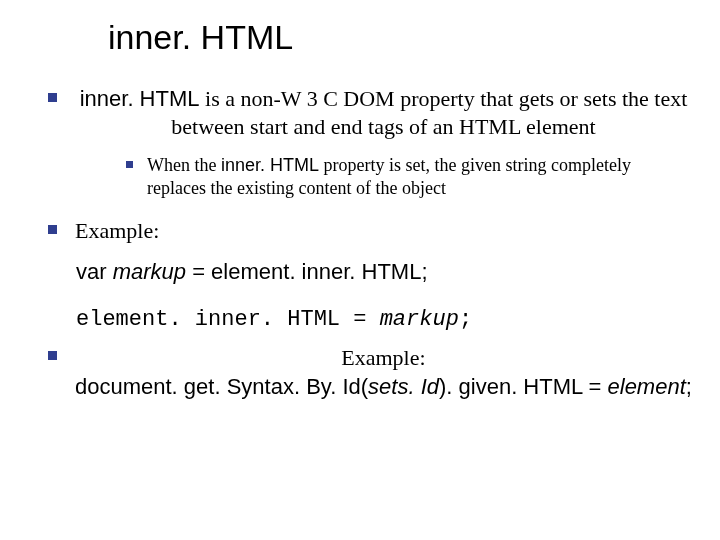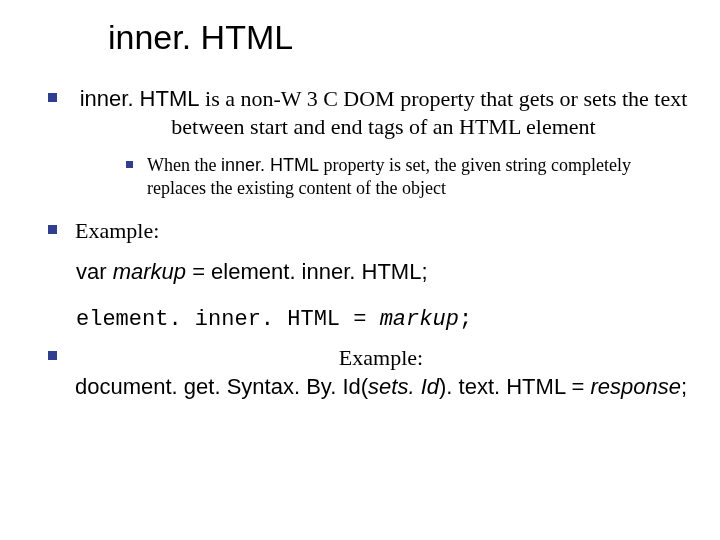--- a/index.html
+++ b/index.html
@@ -95,17 +95,17 @@
     <span>var </span><span class="italic">markup</span><span> = element. inner. HTML;</span>
   </div>
   <div class="code-block" style="margin-bottom:10px;font-family:Liberation Mono, monospace;">
     <span>element. inner. HTML = </span><span class="italic">markup</span><span>;</span>
   </div>
 
   <div class="bullet-l1 final">
     <div class="sq"></div>
     <div class="txt-l1">
       <span>Example:</span><br>
-      <span class="codefont">document. get. Syntax. By. Id(</span><span class="codefont italic">sets. Id</span><span class="codefont">). text. HTML = </span><span class="codefont italic">response</span><span class="codefont">;</span>
+      <span class="codefont">document. get. Syntax. By. Id(</span><span class="codefont italic">sets. Id</span><span class="codefont">). given. HTML = </span><span class="codefont italic">element</span><span class="codefont">;</span>
     </div>
   </div>
 
 </div>
 
 </body></html>

